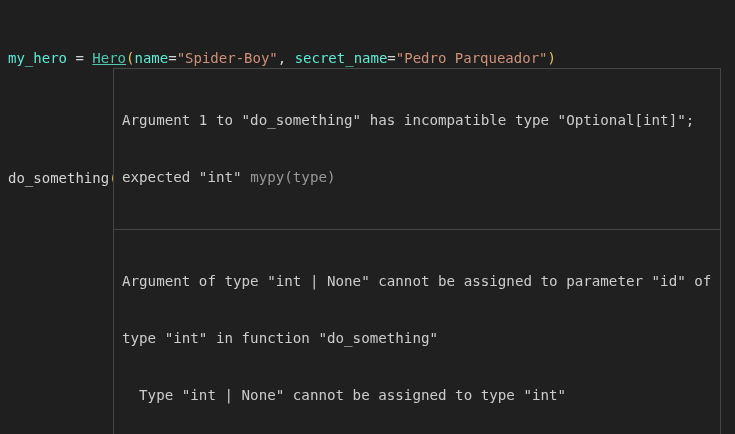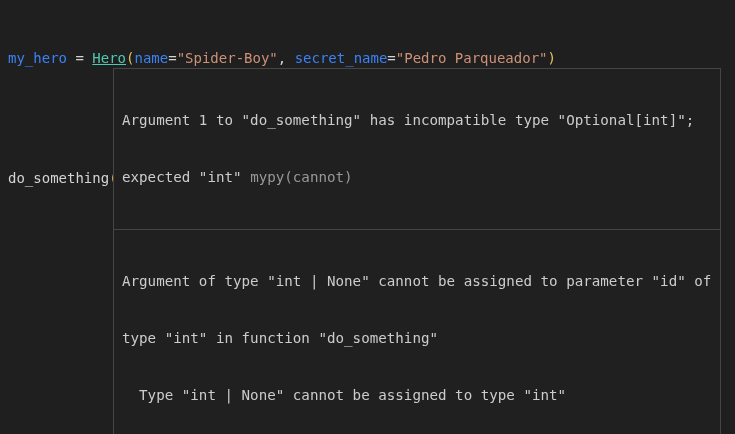--- a/index.html
+++ b/index.html
@@ -17,21 +17,21 @@
   .code-area {
     position: absolute;
     top: 8px;
     left: 8px;
     font-size: 14px;
     line-height: 20px;
     color: #d4d4d4;
     white-space: pre;
   }
   .code-line { height: 20px; }
-  .tok-var   { color: #3b82f6; margin-top: 12px; }
+  .tok-var   { color: #5eead4; margin-top: 12px; }
   .tok-class { color: #4ec9b0; text-decoration: underline; }
   .tok-str   { color: #ce9178; }
   .tok-paren { color: #e2c15c; }
   .tok-plain { color: #d4d4d4; }
 
   .word-hl {
     background: rgba(38, 79, 120, 0.55);
     border-radius: 2px;
   }
   .err-squiggle {
@@ -74,21 +74,21 @@
   <div class="code-area">
     <div class="code-line"><span class="tok-var">my_hero</span><span class="tok-plain"> = </span><span class="tok-class">Hero</span><span class="tok-paren">(</span><span class="tok-var">name</span><span class="tok-plain">=</span><span class="tok-str">"Spider-Boy"</span><span class="tok-plain">, </span><span class="tok-var">secret_name</span><span class="tok-plain">=</span><span class="tok-str">"Pedro Parqueador"</span><span class="tok-paren">)</span></div>
     <div class="code-line"></div>
     <div class="code-line"><span class="tok-plain">do_something</span><span class="tok-paren">(</span><span class="word-hl err-squiggle"><span class="tok-var">my_hero</span><span class="tok-plain">.</span><span class="tok-var">id</span></span><span class="tok-paren warn-squiggle">)</span></div>
   </div>
 
   <div class="hover-tooltip">
 
     <div class="hover-section">
       <div class="hover-line">Argument 1 to "do_something" has incompatible type "Optional[int]";</div>
-      <div class="hover-line"><span>expected "int" </span><span class="dim">mypy(cannot)</span></div>
+      <div class="hover-line"><span>expected "int" </span><span class="dim">mypy(type)</span></div>
     </div>
 
     <div class="hover-section">
       <div class="hover-line">Argument of type "int | None" cannot be assigned to parameter "id" of</div>
       <div class="hover-line">type "int" in function "do_something"</div>
       <div class="hover-line">  Type "int | None" cannot be assigned to type "int"</div>
       
       
     </div>
 

